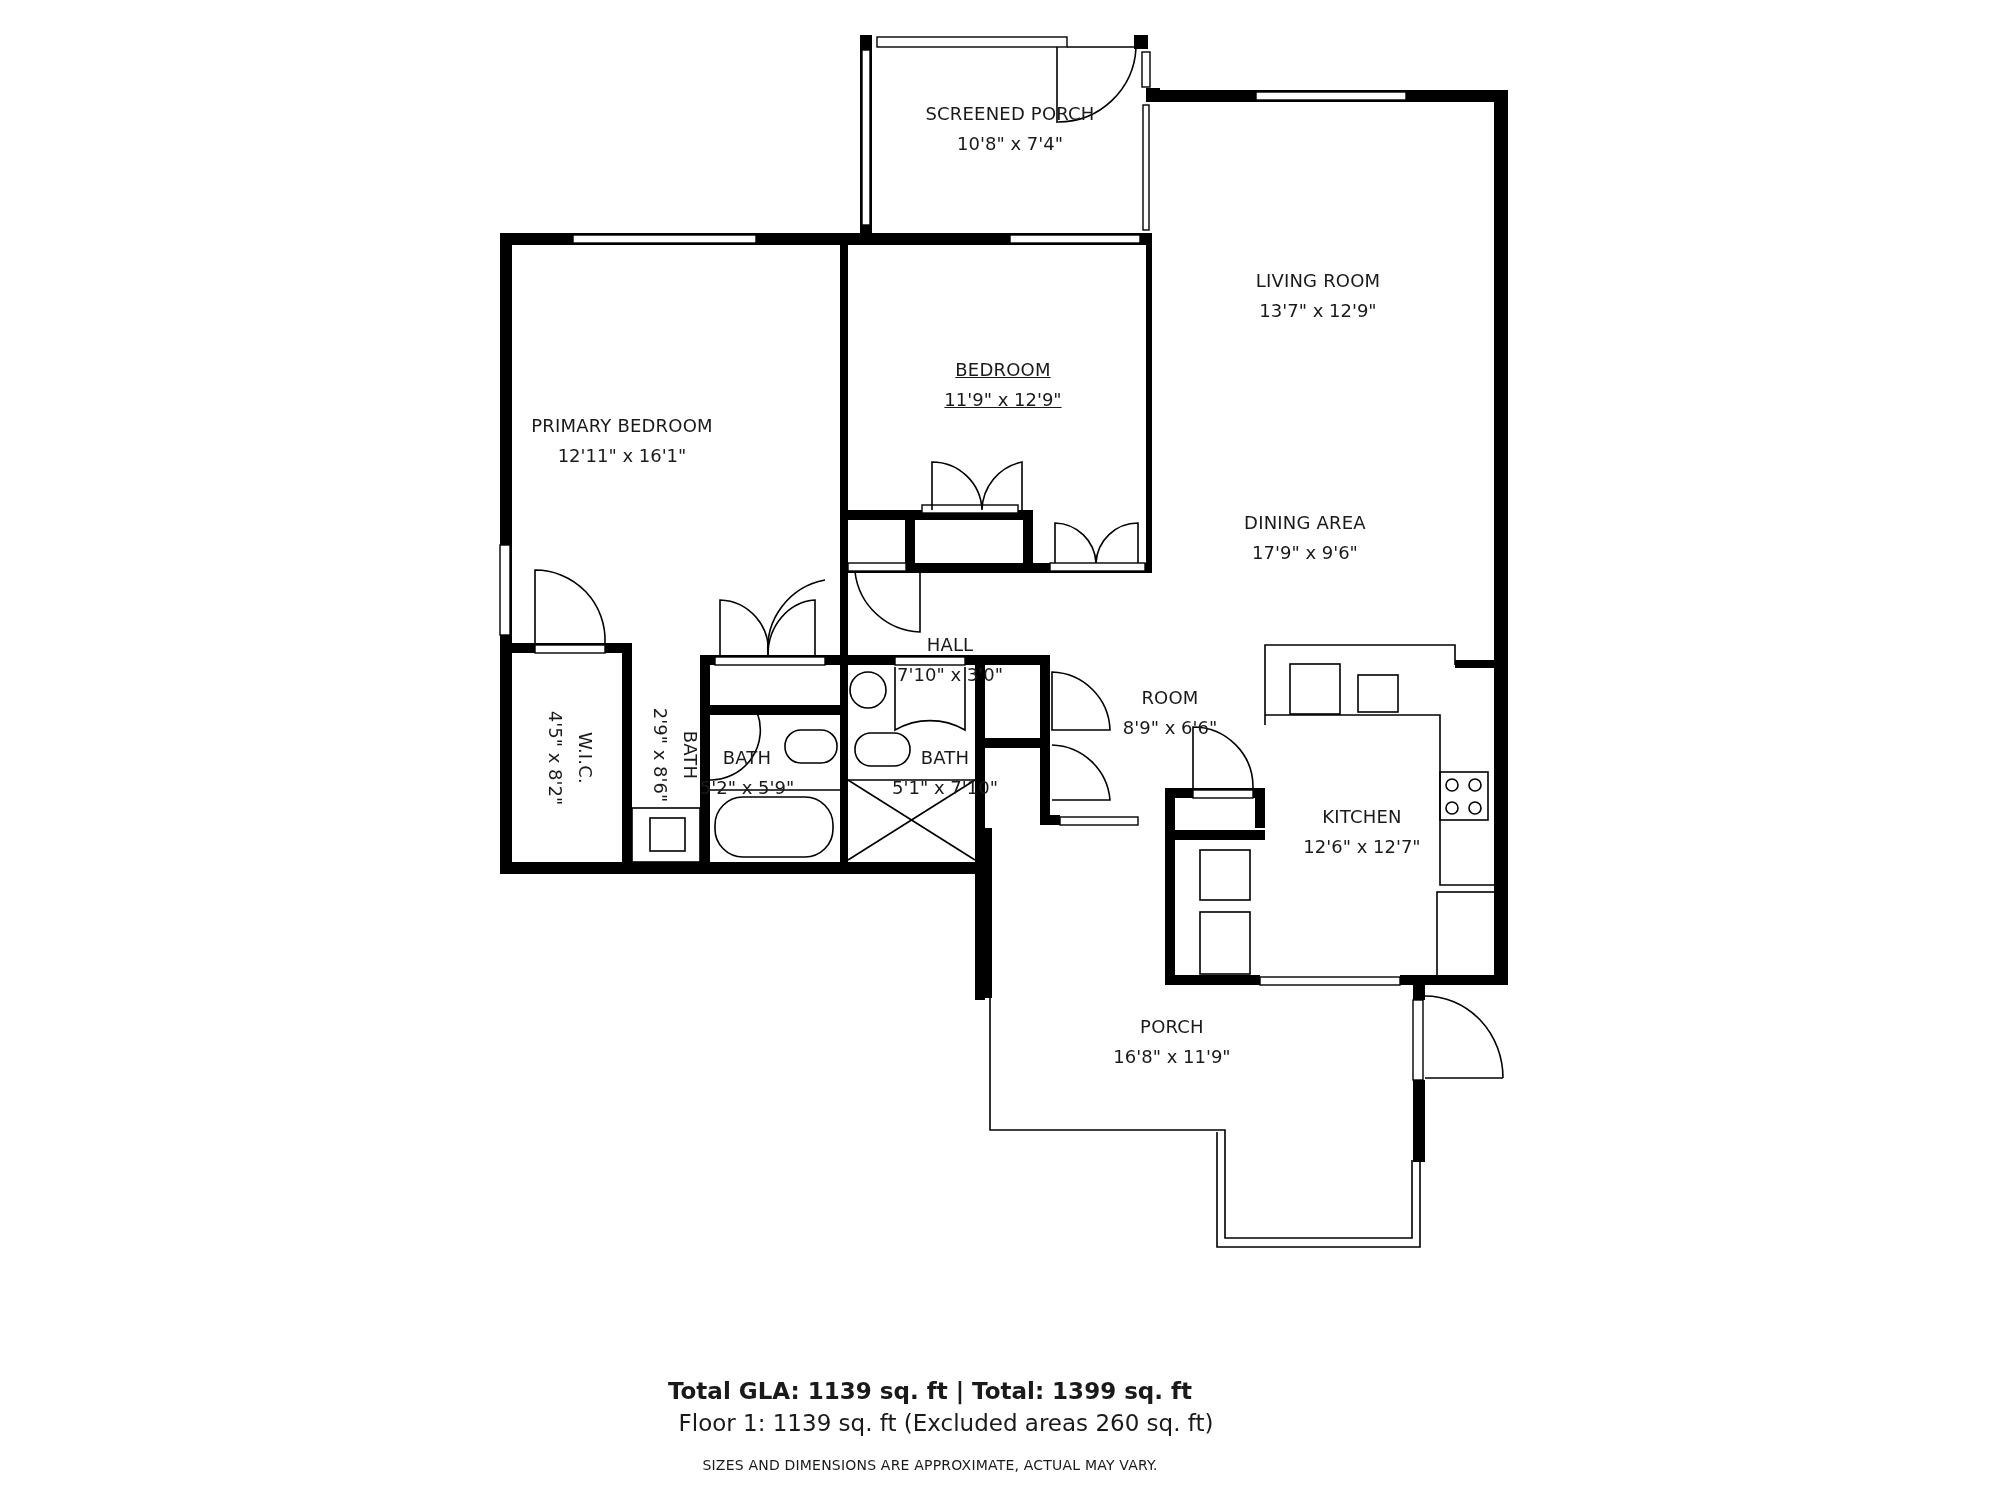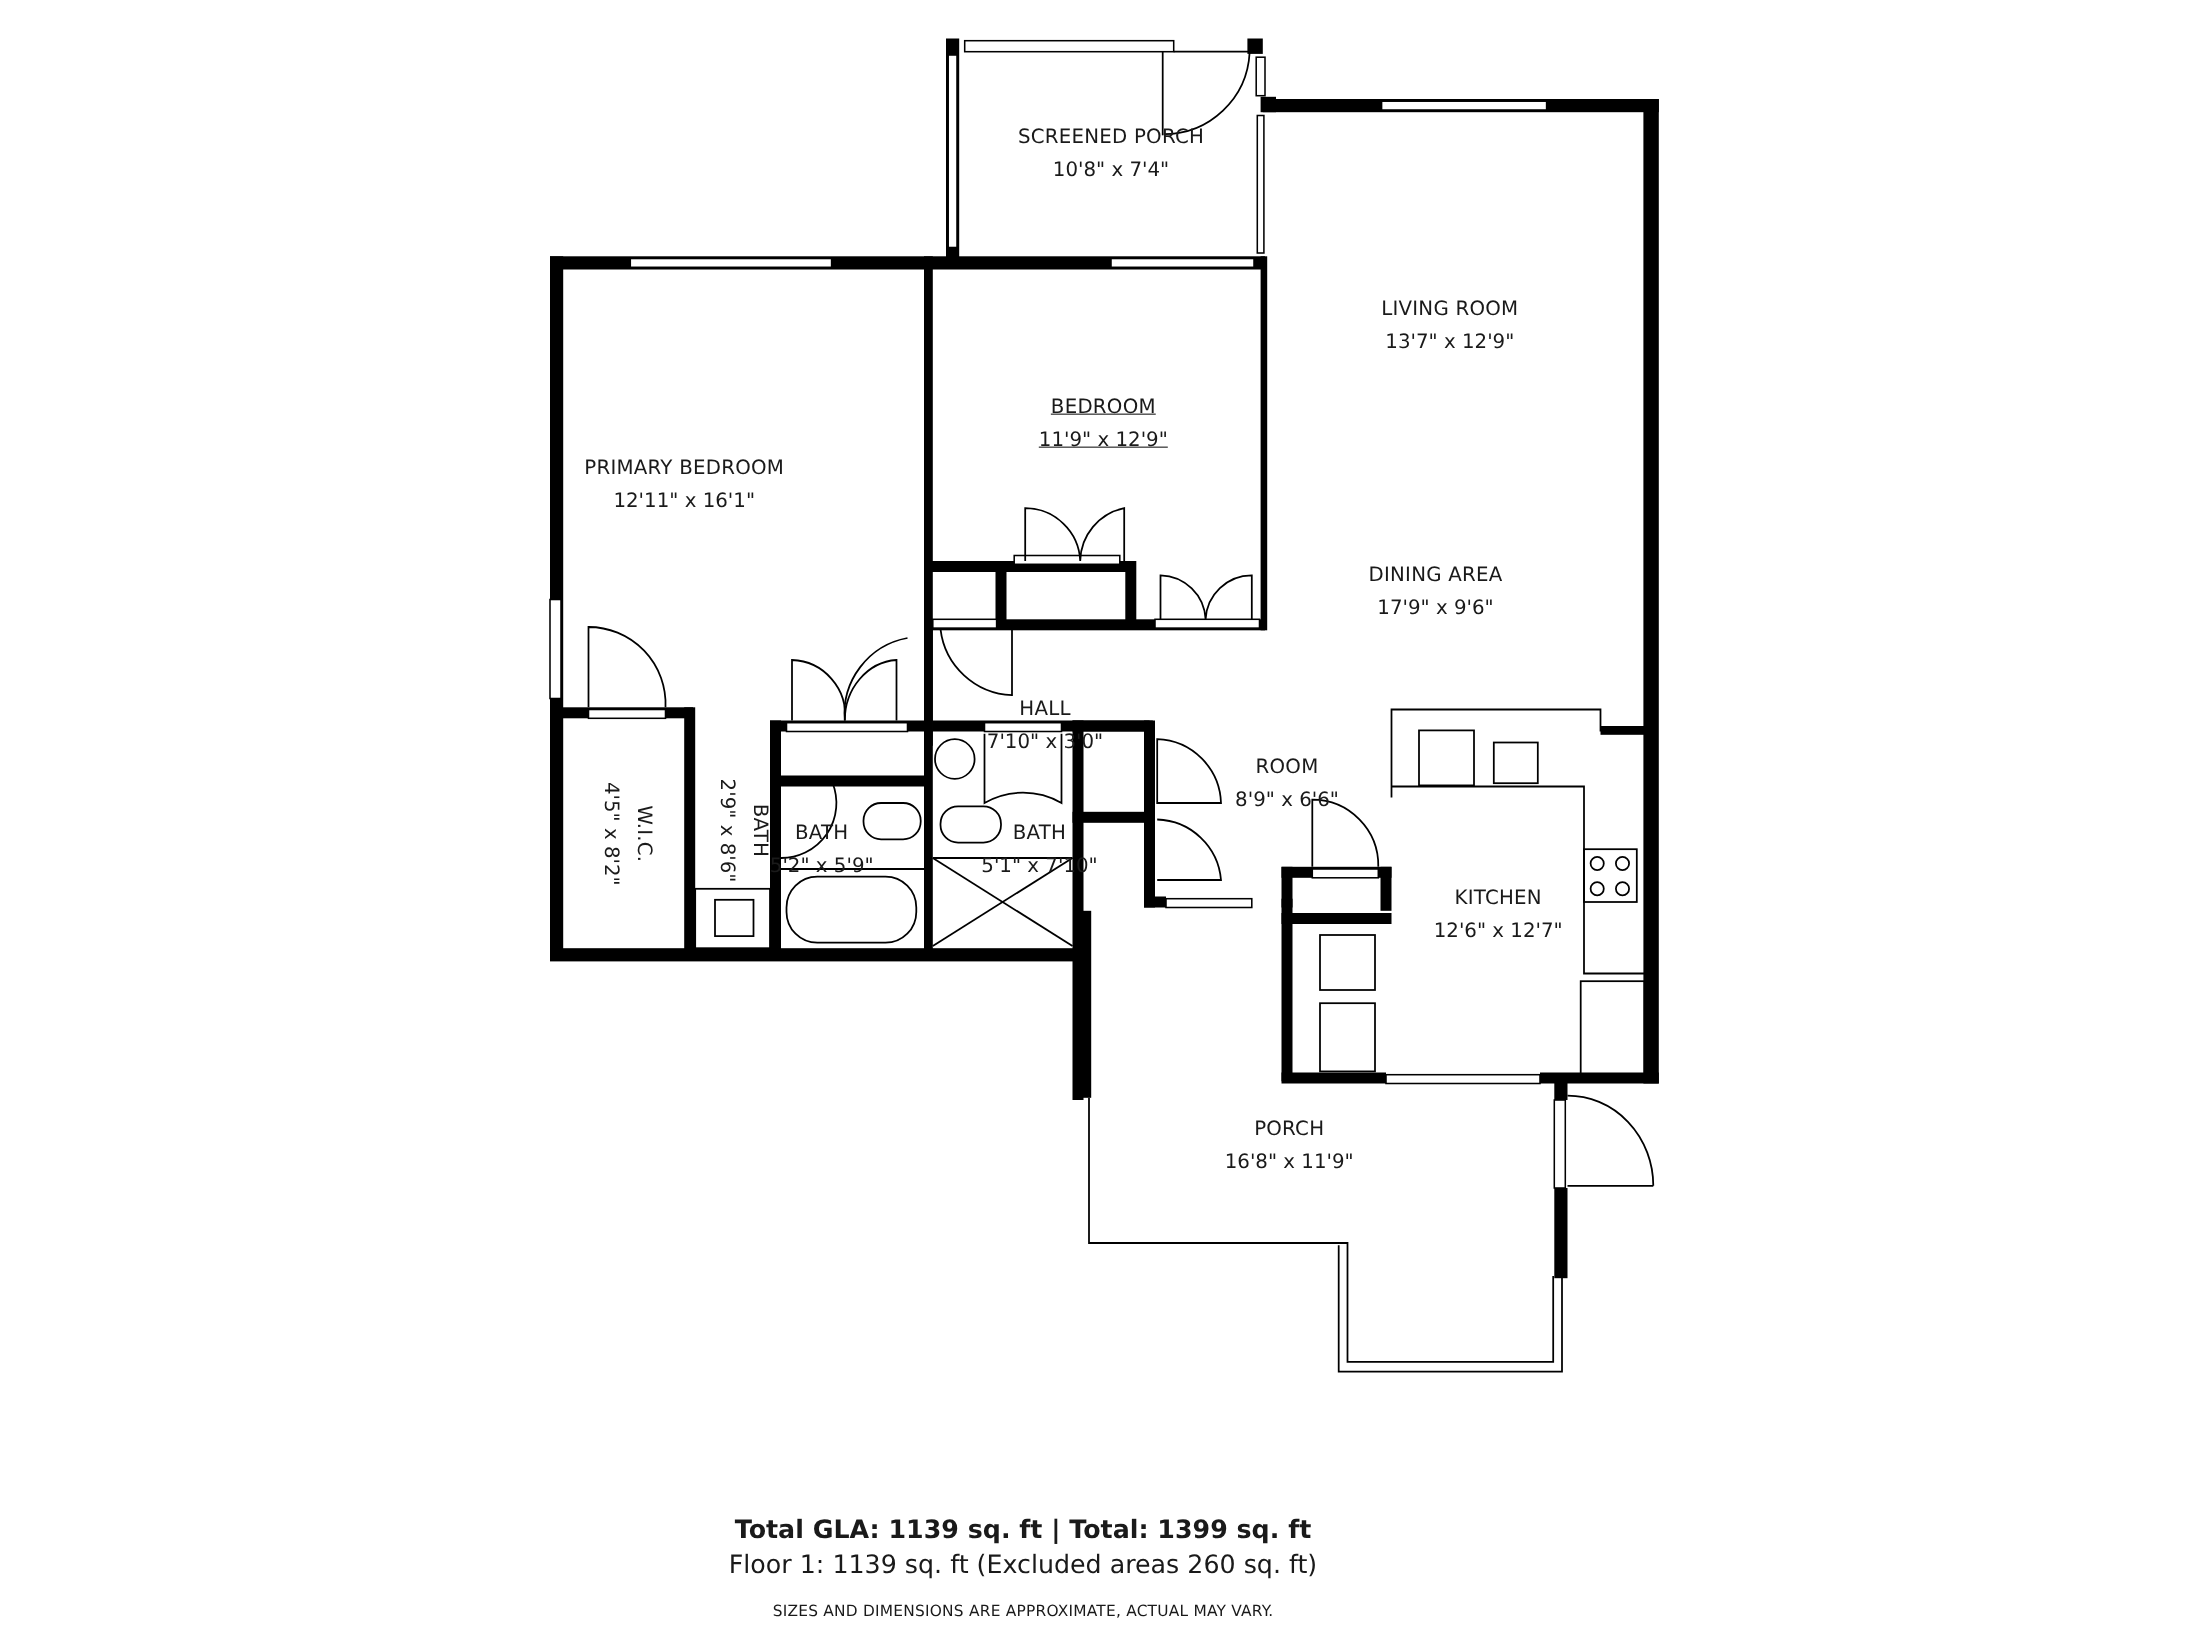--- a/index.html
+++ b/index.html
@@ -7,21 +7,21 @@
   #plan { position:absolute; left:0; top:0; width:2000px; height:1500px; }
   .wall { fill:#000; }
   .thin { fill:none; stroke:#000; stroke-width:1.6; }
   .win { fill:#fff; stroke:#000; stroke-width:1.4; }
   .room-label { position:absolute; text-align:center; font-size:18px; line-height:30px; color:#1a1a1a; white-space:nowrap; transform:translateX(-50%); }
   .room-label .nm { display:block; letter-spacing:0.2px; }
   .room-label .dim { display:block; }
   .rot { transform:translate(-50%, -50%) rotate(90deg); }
   .footer { position:absolute; left:0; width:1860px; text-align:center; }
   .f1 { top:1378px; font-size:23px; font-weight:bold; }
-  .f2 { top:1410px; font-size:23px; }
+  .f2 { top:1410px; font-size:23px;padding-left:16px; }
   .f3 { top:1457px; font-size:14px; letter-spacing:0.2px; }
 </style>
 </head>
 <body>
 
 <svg id="plan" viewBox="0 0 2000 1500" xmlns="http://www.w3.org/2000/svg">
 
   <g>
     <rect class="wall" x="860" y="35" width="12" height="200"></rect>
     <rect class="wall" x="1134" y="35" width="14" height="14"></rect>
@@ -143,21 +143,21 @@
     <circle class="thin" cx="1452" cy="785" r="6"></circle>
       <circle class="thin" cx="1475" cy="785" r="6"></circle>
     <circle class="thin" cx="1452" cy="808" r="6"></circle>
       <circle class="thin" cx="1475" cy="808" r="6"></circle>
     <rect class="thin" x="1437" y="892" width="58" height="85"></rect>
     <rect class="thin" x="1200" y="850" width="50" height="50"></rect>
     <rect class="thin" x="1200" y="912" width="50" height="62"></rect>
   </g>
 </svg>
 
-<div class="room-label" style="left:1010px;top:110px;">
+<div class="room-label" style="left:1010px;top:99px;">
   <span class="nm">SCREENED PORCH</span>
   <span class="dim">10'8" x 7'4"</span>
 </div>
 <div class="room-label" style="left:1318px;top:230px;margin-top:36px;">
   <span class="nm">LIVING ROOM</span>
   <span class="dim">13'7" x 12'9"</span>
 </div>
 <div class="room-label" style="left:1003px;top:355px;text-decoration:underline;">
   <span class="nm">BEDROOM</span>
   <span class="dim">11'9" x 12'9"</span>

